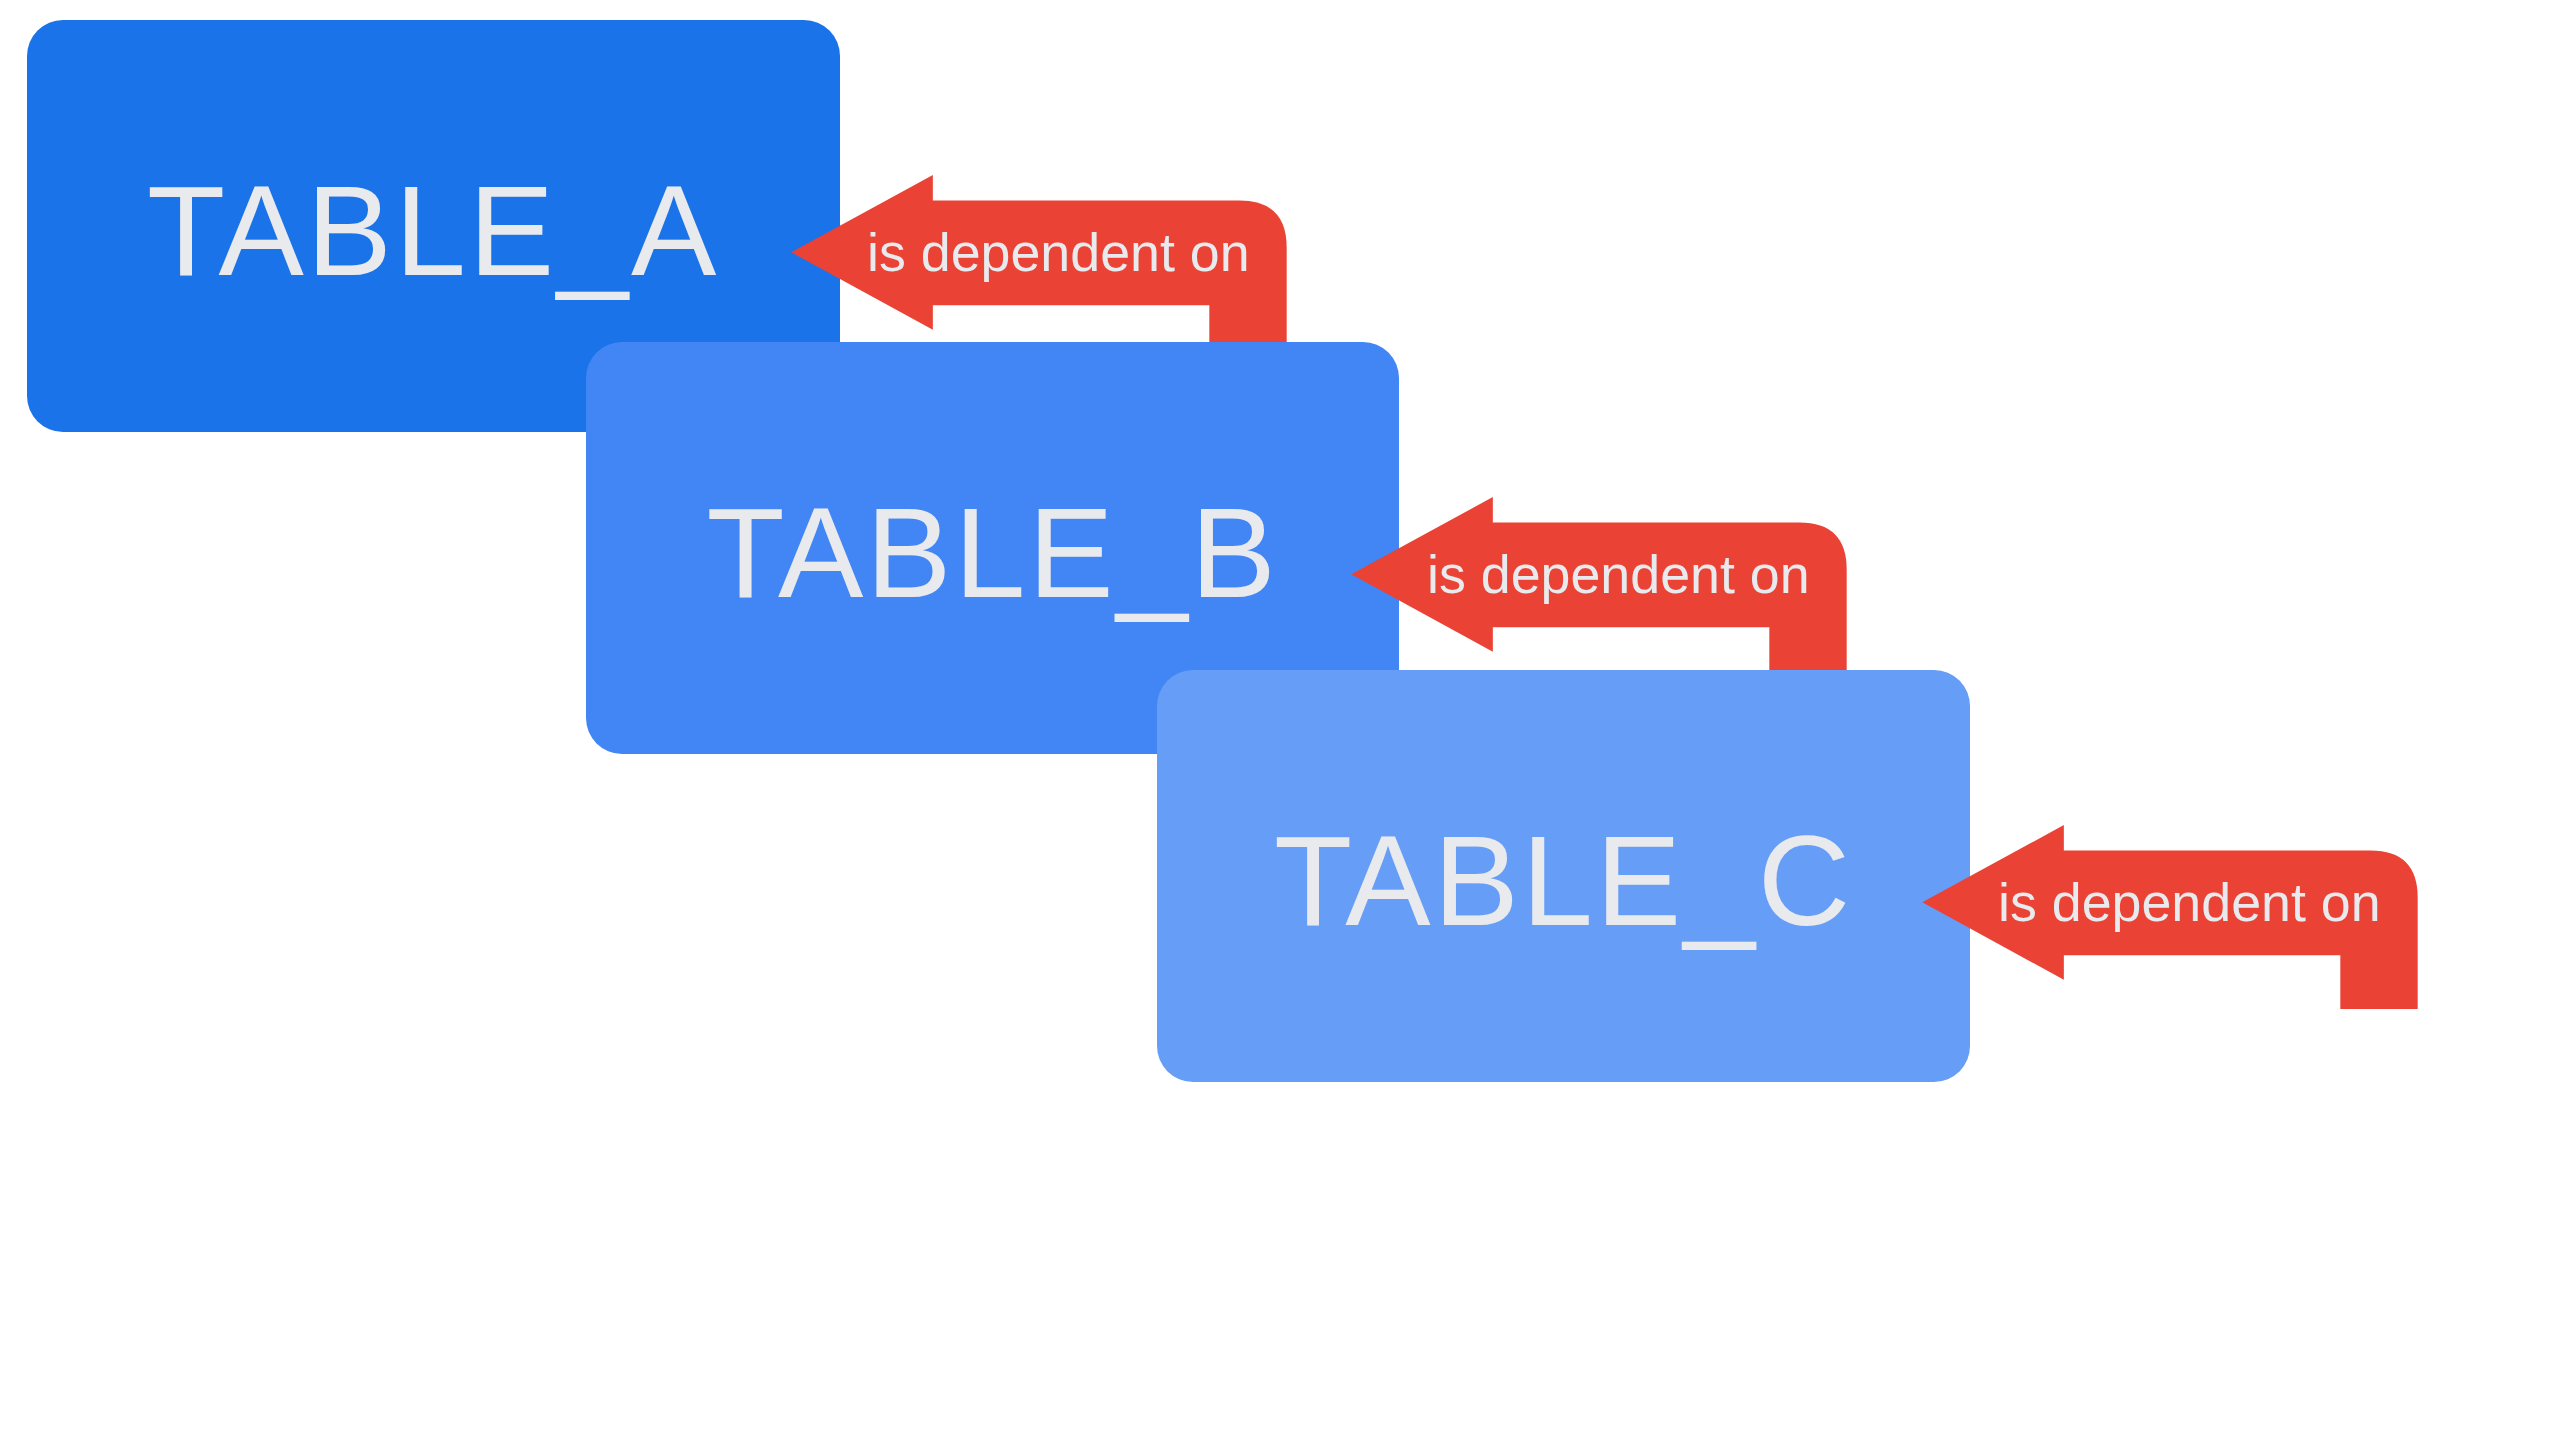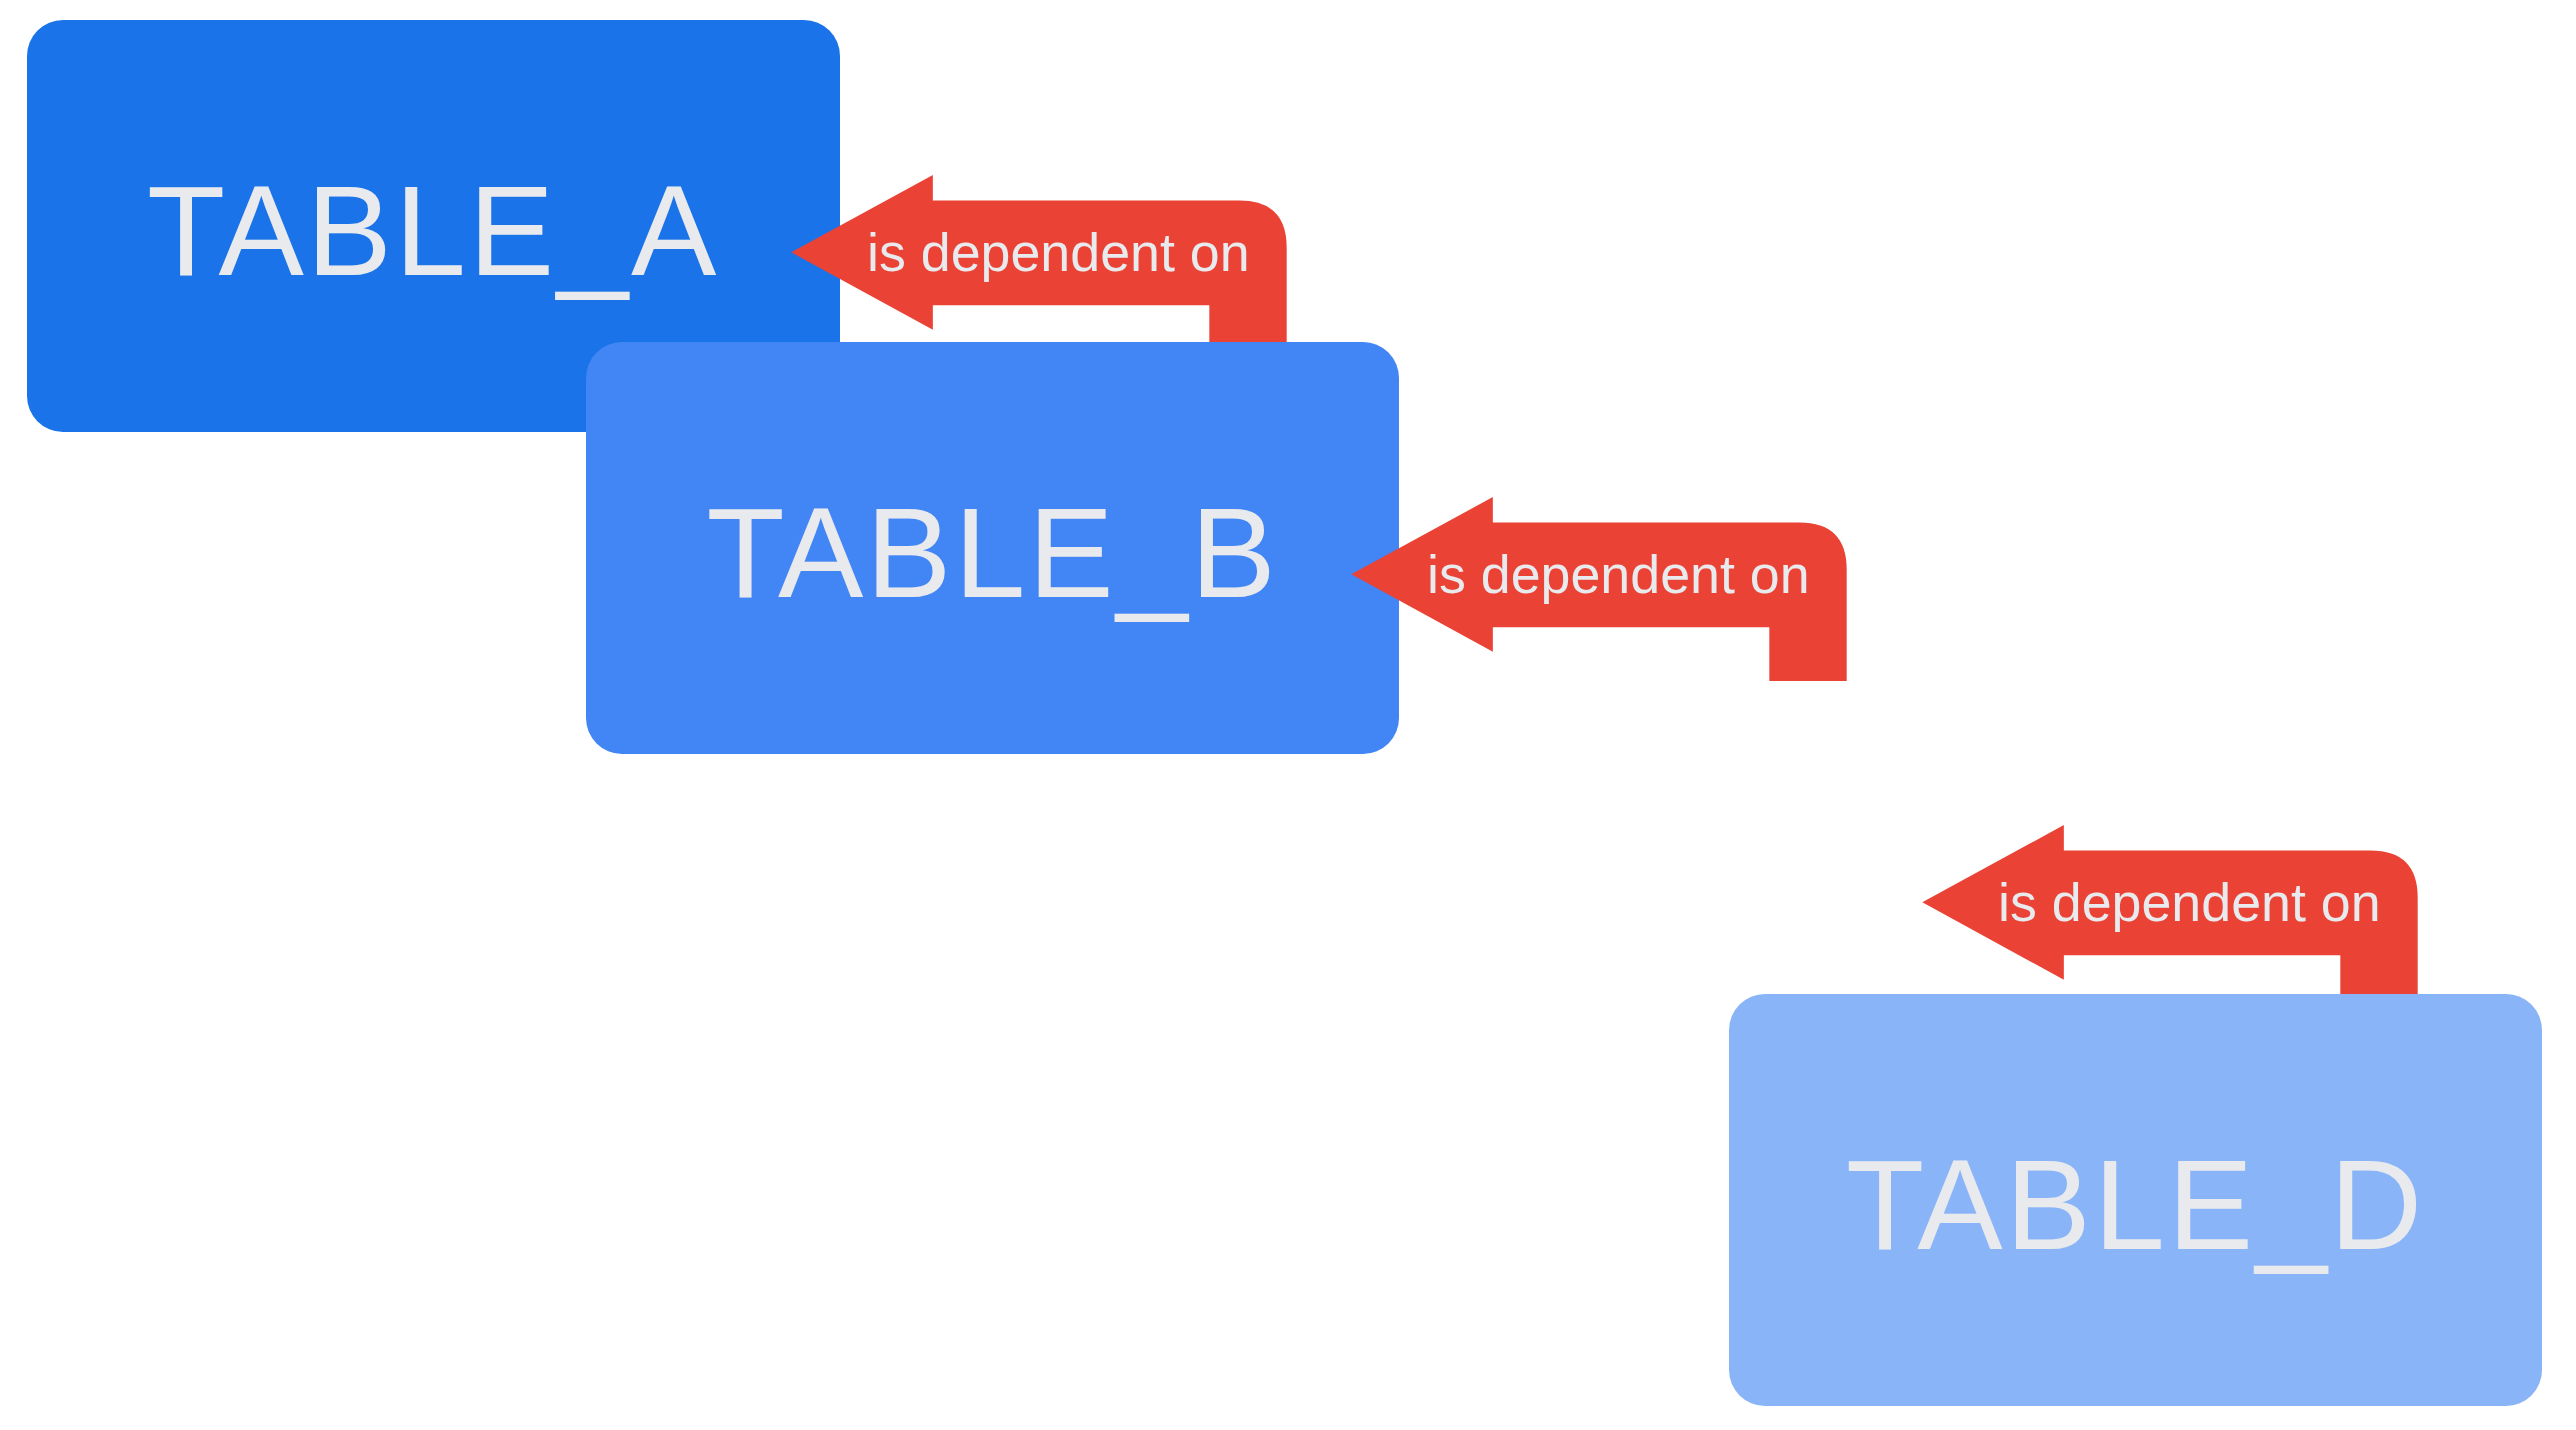--- a/index.html
+++ b/index.html
@@ -60,26 +60,26 @@
     <span class="label">TABLE_B</span>
   </div>
 
   <div class="dep-arrow arrow-2">
     <svg viewBox="0 0 525 195">
       <path d="M0 82 L150 0 L150 27 L475 27 Q525 27 525 77 L525 195 L443 195 L443 138 L150 138 L150 164 Z" fill="#ea4335"></path>
       <text x="283" y="82" text-anchor="middle" dominant-baseline="central" fill="#e8eaed">is dependent on</text>
     </svg>
   </div>
 
+  <div class="table-box box-c">
+    <span class="label">TABLE_C</span>
+  </div>
 
   <div class="dep-arrow arrow-3">
     <svg viewBox="0 0 525 195">
       <path d="M0 82 L150 0 L150 27 L475 27 Q525 27 525 77 L525 195 L443 195 L443 138 L150 138 L150 164 Z" fill="#ea4335"></path>
       <text x="283" y="82" text-anchor="middle" dominant-baseline="central" fill="#e8eaed">is dependent on</text>
     </svg>
   </div>
 
-  <div class="table-box box-d">
-    <span class="label">TABLE_D</span>
-  </div>
 
 </div>
 
 
 </body></html>

